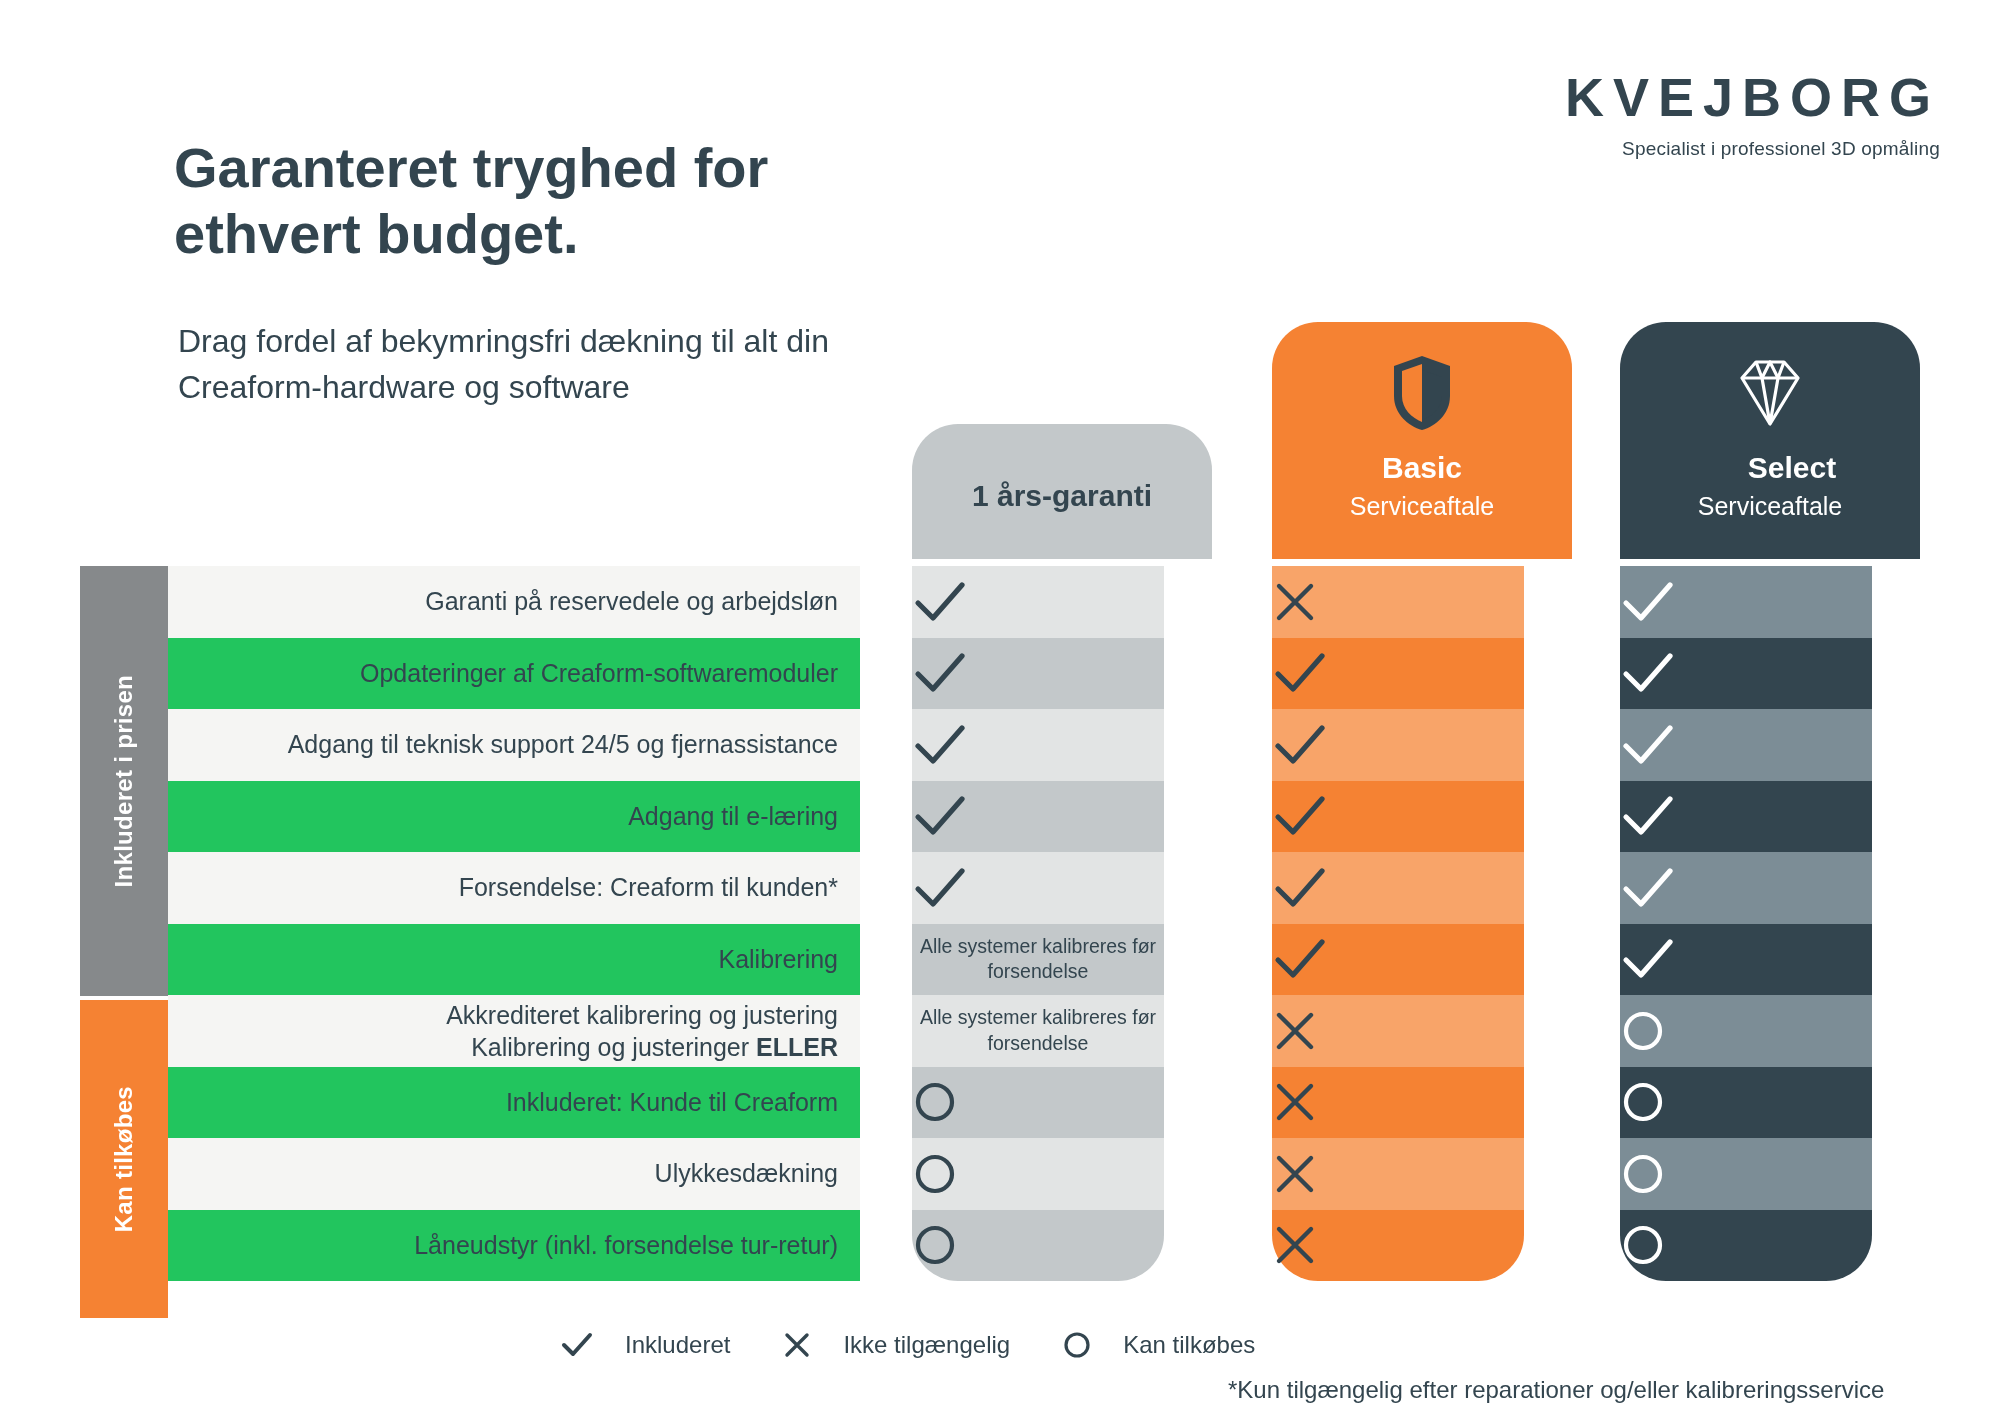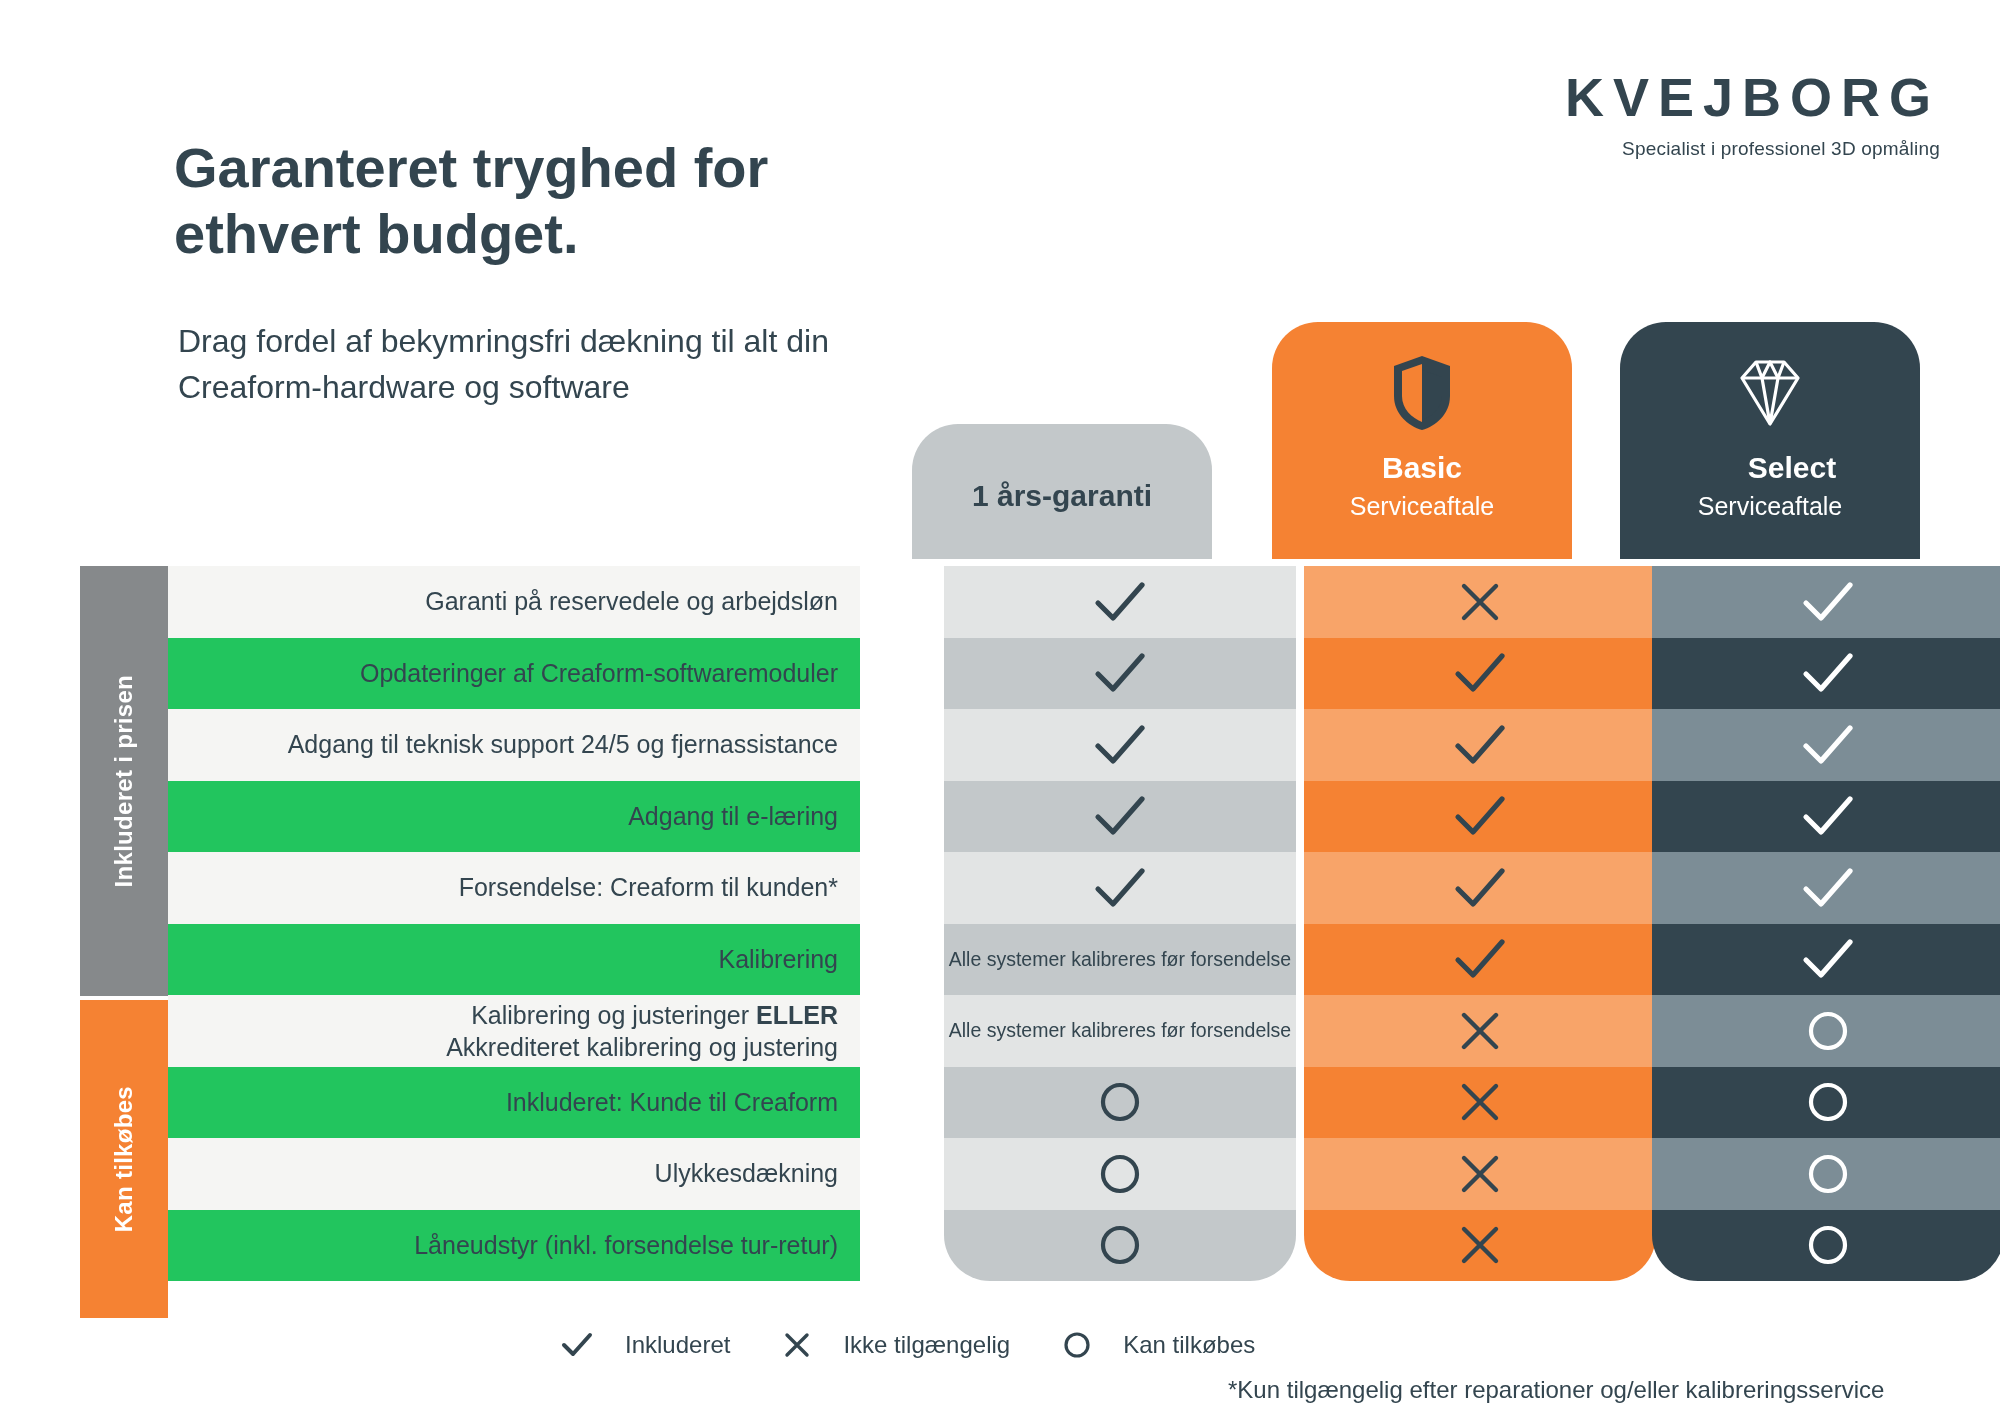--- a/index.html
+++ b/index.html
@@ -89,22 +89,22 @@
     display:flex; align-items:center; justify-content:flex-end;
     padding-right:22px; box-sizing:border-box;
     font-size:25px; color:#33454f; text-align:right;
   }
   .row-label.two-line{
     flex-direction:column; align-items:flex-end; justify-content:center;
     line-height:1.28;
   }
   .row-label b{ font-weight:bold; }
   .cell{
-    position:absolute; top:0; height:100%; width:352px;
-    display:flex; align-items:center; justify-content:center;margin-left:32px;
+    position:absolute; top:0; height:100%; width:252px;
+    display:flex; align-items:center; 
   }
   .cell.c1{ left:744px; }
   .cell.c2{ left:1104px; }
   .cell.c3{ left:1452px; }
   .cell-note{
     font-size:19.5px; line-height:1.3; text-align:center; color:#33454f;
   }
   
   .lbl-odd{ background:#f5f5f3; }
   .lbl-even{ background:#22c55e; }
@@ -285,22 +285,22 @@
         </svg>
       </div>
       <div class="cell c3 c3-even">
         <svg width="56" height="46" viewBox="0 0 56 46">
           <path d="M6 24 L21 39 L50 6" fill="none" stroke="#ffffff" stroke-width="5.2" stroke-linecap="round" stroke-linejoin="round"></path>
         </svg>
       </div>
     </div>
     <div class="row">
       <div class="row-label lbl-odd two-line">
+        <div>Akkrediteret kalibrering og justering</div>
         <div>Kalibrering og justeringer <b>ELLER</b></div>
-        <div>Akkrediteret kalibrering og justering</div>
       </div>
       <div class="cell c1 c1-odd">
         <div class="cell-note">Alle systemer kalibreres før forsendelse</div>
       </div>
       <div class="cell c2 c2-odd">
         <svg width="46" height="46" viewBox="0 0 46 46">
           <path d="M7 7 L39 39 M39 7 L7 39" fill="none" stroke="#33454f" stroke-width="4.4" stroke-linecap="round"></path>
         </svg>
       </div>
       <div class="cell c3 c3-odd">

